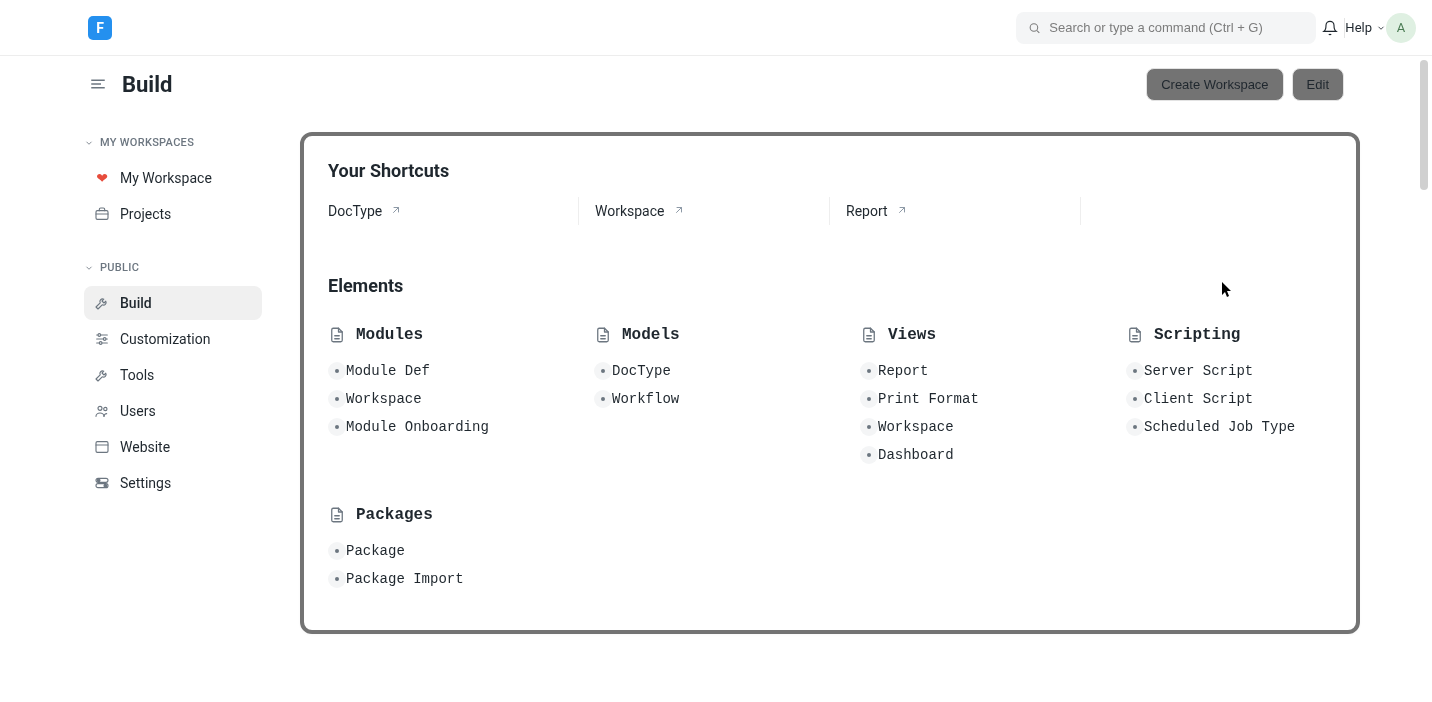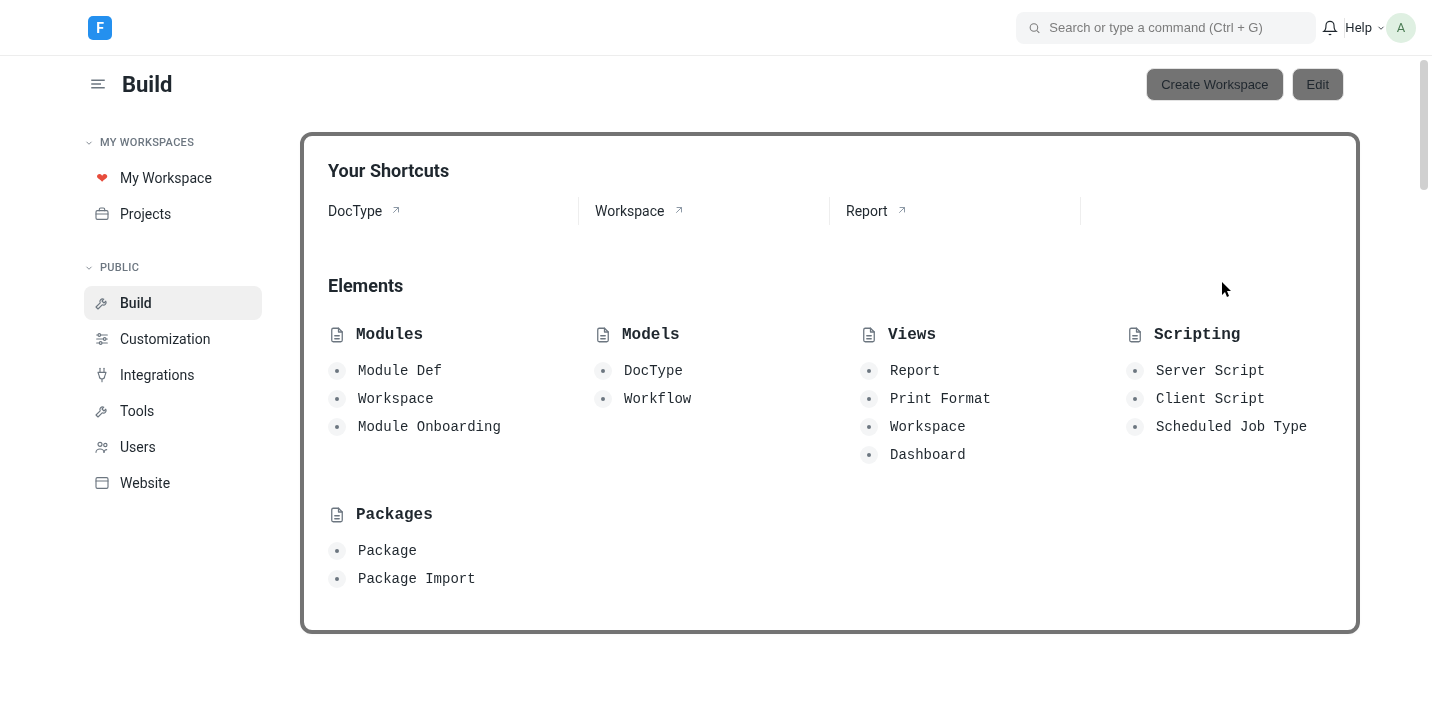--- a/index.html
+++ b/index.html
@@ -215,21 +215,20 @@
       font-size: 16px;
       font-weight: 600;
       margin-bottom: 16px;
       cursor: pointer;
     }
     .doc-icon { width: 18px; height: 18px; color: #6c7680; flex: 0 0 18px; }
     .group-items { display: flex; flex-direction: column; gap: 6px; }
     .group-item {
       display: flex;
       align-items: center;
-      gap: 12px;
       font-size: 14px;
       cursor: pointer;
       padding: 2px 0;
     }
     .dot {
       width: 18px;
       height: 18px;
       border-radius: 50%;
       background: #f4f5f6;
       display: flex;
@@ -368,31 +367,20 @@
               <circle cx="8" cy="6" r="2" fill="#fff"></circle>
               <circle cx="16" cy="12" r="2" fill="#fff"></circle>
               <circle cx="10" cy="18" r="2" fill="#fff"></circle>
             </svg>
           </span>
           <span>Customization</span>
         </div>
         <div class="sb-item">
           <span class="sb-icon">
             <svg width="16" height="16" viewBox="0 0 24 24" fill="none" stroke="#6c7680" stroke-width="1.7" stroke-linecap="round" stroke-linejoin="round">
-              <path d="M9 2v6"></path>
-              <path d="M15 2v6"></path>
-              <path d="M6 8h12l-2 6a4 4 0 0 1-8 0L6 8z"></path>
-              <path d="M12 18v4"></path>
-            </svg>
-          </span>
-          <span>Integrations</span>
-        </div>
-        <div class="sb-item">
-          <span class="sb-icon">
-            <svg width="16" height="16" viewBox="0 0 24 24" fill="none" stroke="#6c7680" stroke-width="1.7" stroke-linecap="round" stroke-linejoin="round">
               <path d="M14.7 6.3a4 4 0 0 0-5.4 5.4L3 18l3 3 6.3-6.3a4 4 0 0 0 5.4-5.4L15 12l-3-3 2.7-2.7z"></path>
             </svg>
           </span>
           <span>Tools</span>
         </div>
         <div class="sb-item">
           <span class="sb-icon">
             <svg width="16" height="16" viewBox="0 0 24 24" fill="none" stroke="#6c7680" stroke-width="1.7" stroke-linecap="round" stroke-linejoin="round">
               <circle cx="9" cy="8" r="3"></circle>
               <path d="M3 20c0-3 3-5 6-5s6 2 6 5"></path>
@@ -403,20 +391,31 @@
           <span>Users</span>
         </div>
         <div class="sb-item">
           <span class="sb-icon">
             <svg width="16" height="16" viewBox="0 0 24 24" fill="none" stroke="#6c7680" stroke-width="1.7" stroke-linecap="round" stroke-linejoin="round">
               <rect x="3" y="4" width="18" height="16" rx="2"></rect>
               <line x1="3" y1="9" x2="21" y2="9"></line>
             </svg>
           </span>
           <span>Website</span>
+        </div>
+        <div class="sb-item">
+          <span class="sb-icon">
+            <svg width="16" height="16" viewBox="0 0 24 24" fill="none" stroke="#6c7680" stroke-width="1.7" stroke-linecap="round" stroke-linejoin="round">
+              <rect x="3" y="5" width="18" height="6" rx="3"></rect>
+              <circle cx="7" cy="8" r="2" fill="#6c7680"></circle>
+              <rect x="3" y="13" width="18" height="6" rx="3"></rect>
+              <circle cx="17" cy="16" r="2" fill="#6c7680"></circle>
+            </svg>
+          </span>
+          <span>Settings</span>
         </div>
       </div>
   </div>
 
   <div class="main">
     <div class="card">
       <h2 class="section-title">Your Shortcuts</h2>
       <div class="shortcuts-row" id="shortcuts-row">
           <div class="shortcut">
             <span>DocType</span>

